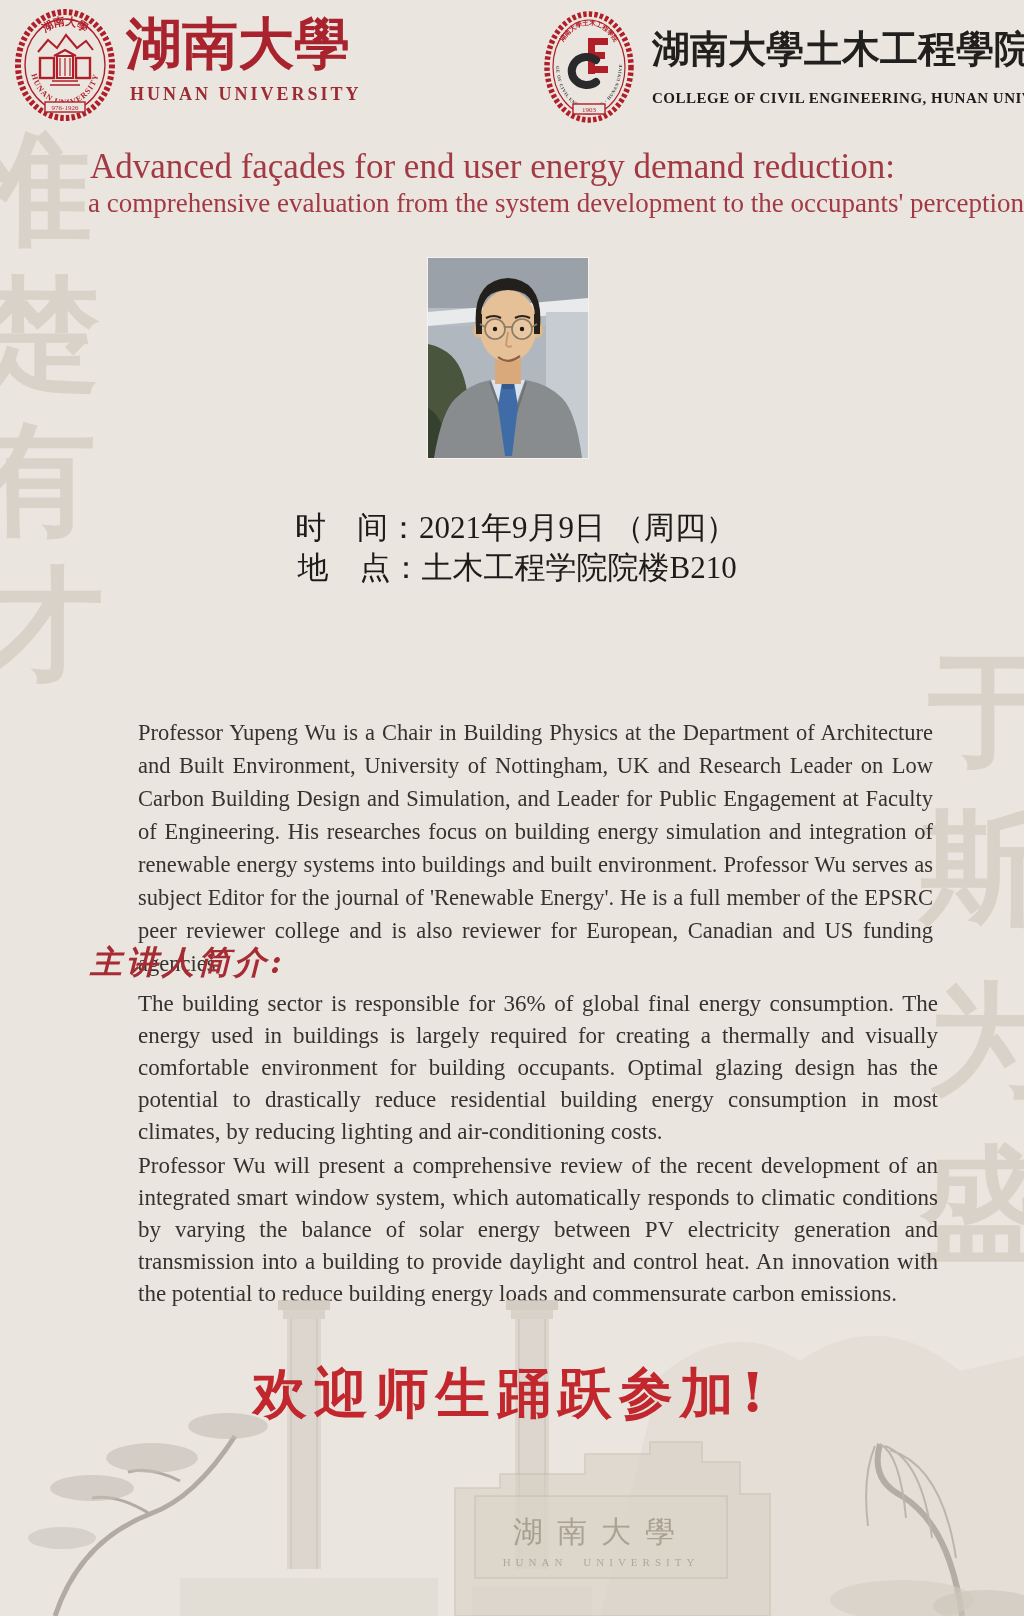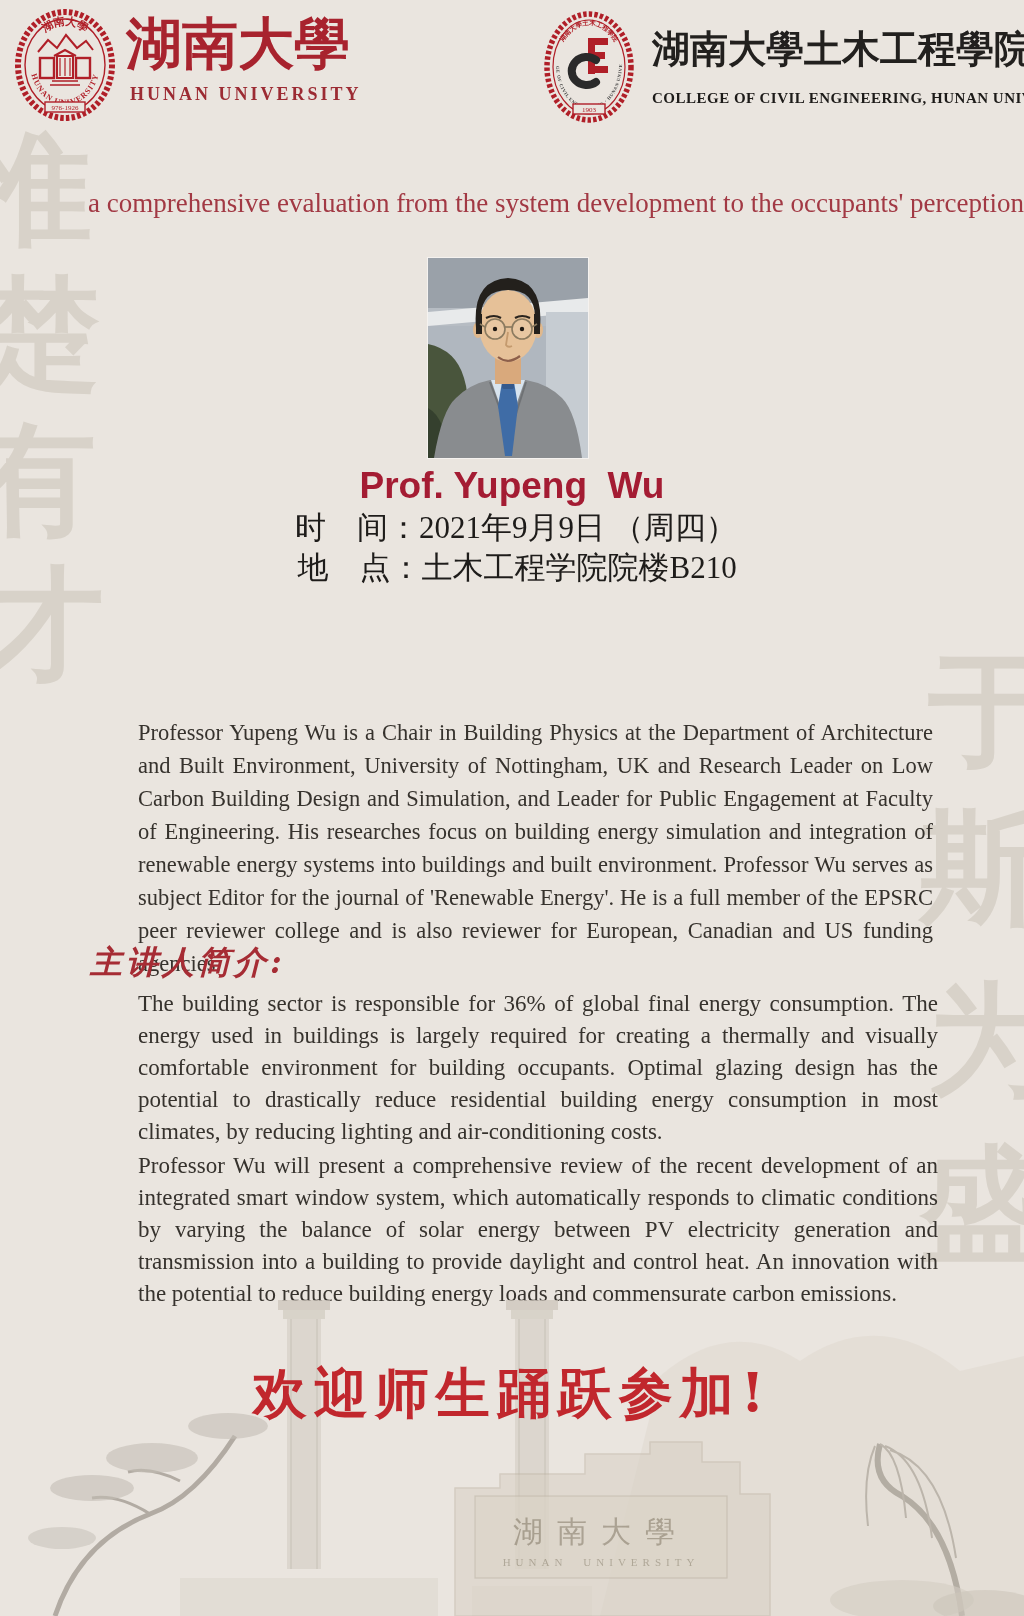--- a/index.html
+++ b/index.html
@@ -144,20 +144,21 @@
     <path d="M52,50 A15,14 0 1 0 52,72" fill="none" stroke="#2a2a2a" stroke-width="8" stroke-linecap="round"></path>
     <text font-size="4.6" fill="#3a3a3a" font-weight="bold" letter-spacing=".6">
       <textPath href="#rs-bot" startOffset="50%" text-anchor="middle">COLLEGE OF CIVIL ENGINEERING · HUNAN UNIVERSITY</textPath>
     </text>
     <rect x="29" y="94" width="32" height="10" fill="#eae5df" stroke="#b01f28" stroke-width="1.4"></rect>
     <text x="45" y="102" font-size="7" fill="#b01f28" text-anchor="middle">1903</text>
   </svg>
   <div class="calli-black">湖南大學土木工程學院</div>
   <div class="wordmark-black">COLLEGE OF CIVIL ENGINEERING, HUNAN UNIVERSITY</div>
 
+  <div class="title-1">Advanced façades for end user energy demand reduction:</div>
   <div class="title-2">a comprehensive evaluation from the system development to the occupants' perceptions</div>
 
   <svg class="photo" viewBox="0 0 160 200">
     <rect width="160" height="200" fill="#b6bcc3"></rect>
     <rect x="0" y="0" width="160" height="50" fill="#9aa1a9"></rect>
     <polygon points="0,54 160,40 160,54 0,68" fill="#e8eaeb"></polygon>
     <rect x="118" y="54" width="42" height="146" fill="#c6ccd2"></rect>
     <rect x="0" y="68" width="118" height="132" fill="#b0b7bf"></rect>
     <path d="M0,86 Q28,92 36,120 Q46,152 30,200 L0,200 Z" fill="#49553c"></path>
     <path d="M0,150 Q18,160 20,200 L0,200 Z" fill="#35402e"></path>
@@ -182,21 +183,20 @@
     <circle cx="67" cy="71" r="10" fill="rgba(255,255,255,0.10)" stroke="#8a7a5f" stroke-width="1.6"></circle>
     <circle cx="94" cy="71" r="10" fill="rgba(255,255,255,0.10)" stroke="#8a7a5f" stroke-width="1.6"></circle>
     <path d="M77,69 L84,69" stroke="#8a7a5f" stroke-width="1.6"></path>
     <path d="M57,69 L52,66 M104,69 L109,66" stroke="#8a7a5f" stroke-width="1.6"></path>
     <circle cx="67" cy="71" r="2.2" fill="#1e1813"></circle>
     <circle cx="94" cy="71" r="2.2" fill="#1e1813"></circle>
     <path d="M80,74 L78,87 Q80,90 84,88" stroke="#c49a6e" stroke-width="1.8" fill="none"></path>
     <path d="M70,99 Q80,107 92,98" stroke="#8d5f4a" stroke-width="2.2" fill="none"></path>
   </svg>
 
-  <div class="speaker-name">Prof. Yupeng  Wu</div>
 
   <div class="details">
     <div class="row">时　间：2021年9月9日 （周四）</div>
     <div class="row">地　点：土木工程学院院楼B210</div>
   </div>
 
   <div class="body-par" style="top:716px;">Professor Yupeng Wu is a Chair in Building Physics at the Department of Architecture and Built Environment, University of Nottingham, UK and Research Leader on Low Carbon Building Design and Simulation, and Leader for Public Engagement at Faculty of Engineering. His researches focus on building energy simulation and integration of renewable energy systems into buildings and built environment. Professor Wu serves as subject Editor for the journal of 'Renewable Energy'. He is a full member of the EPSRC peer reviewer college and is also reviewer for European, Canadian and US funding agencies.</div>
 
   <div class="sec-head" style="top:941px;">主讲人简介:</div>
   <div class="body-par2" style="top:988px;">The building sector is responsible for 36% of global final energy consumption. The energy used in buildings is largely required for creating a thermally and visually comfortable environment for building occupants. Optimal glazing design has the potential to drastically reduce residential building energy consumption in most climates, by reducing lighting and air-conditioning costs.</div>

